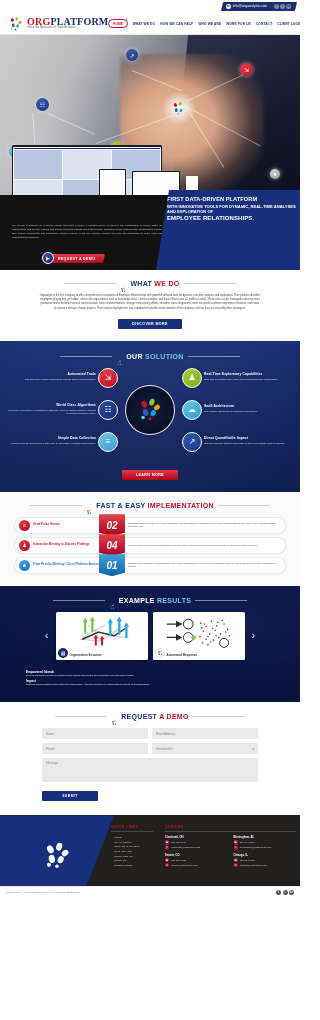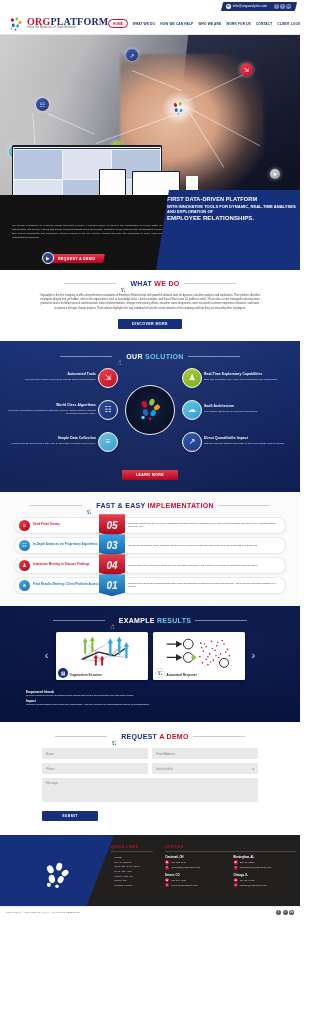--- a/index.html
+++ b/index.html
@@ -613,33 +613,23 @@
       </span>
       <span class="sec-rule"></span>
     </div>
 
     <div class="steps">
       <div class="step">
         <div class="step-left">
           <span class="step-ic red">≡</span>
           <span class="step-label red">Send Pulse Survey</span>
         </div>
-        <div class="step-num red">05</div>
+        <div class="step-num red">02</div>
         <div class="step-right">
           <span class="step-desc">Select the appropriate set of 6 survey questions (solution modules) and finalize any email communications and other survey logistics (whom, how long, etc.).</span>
-        </div>
-      </div>
-      <div class="step">
-        <div class="step-left">
-          <span class="step-ic blue">☷</span>
-          <span class="step-label blue">In-Depth Analyses via Proprietary Algorithms</span>
-        </div>
-        <div class="step-num blue">03</div>
-        <div class="step-right">
-          <span class="step-desc">Visually depict network maps, highlight employee roles and team dynamics, with focus on areas of strength and weakness.</span>
         </div>
       </div>
       <div class="step">
         <div class="step-left">
           <span class="step-ic red">♟</span>
           <span class="step-label red">Interactive Meeting to Discuss Findings</span>
         </div>
         <div class="step-num red">04</div>
         <div class="step-right">
           <span class="step-desc">Review high-level results from Organalytix for interactive discussion and real-time exploration of additional business issues.</span>

